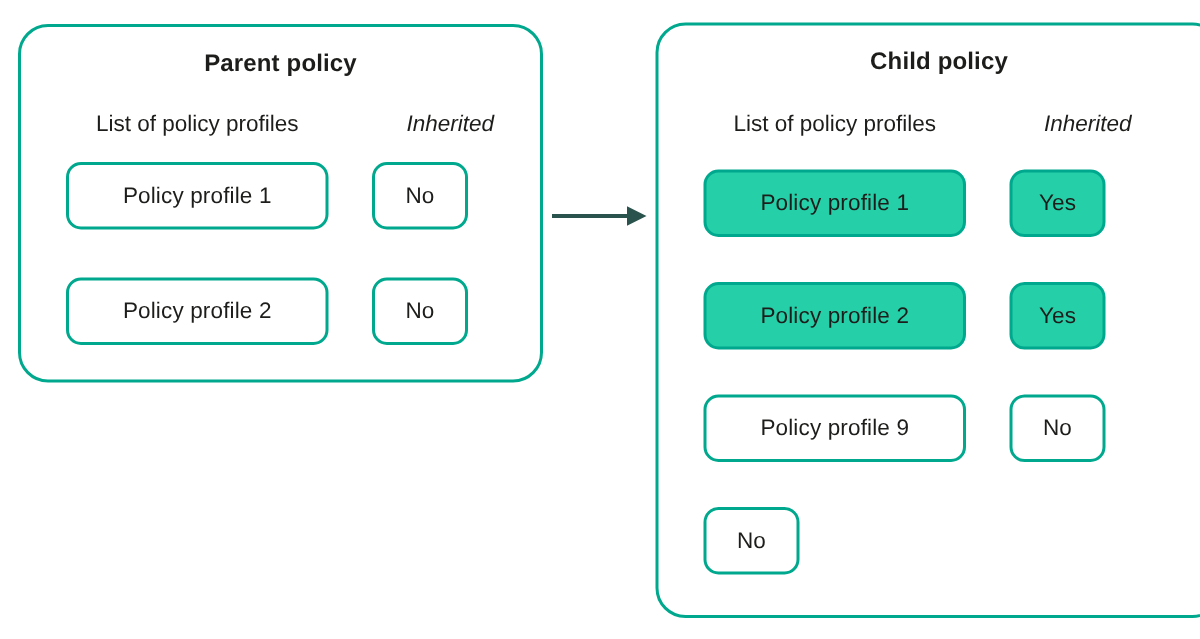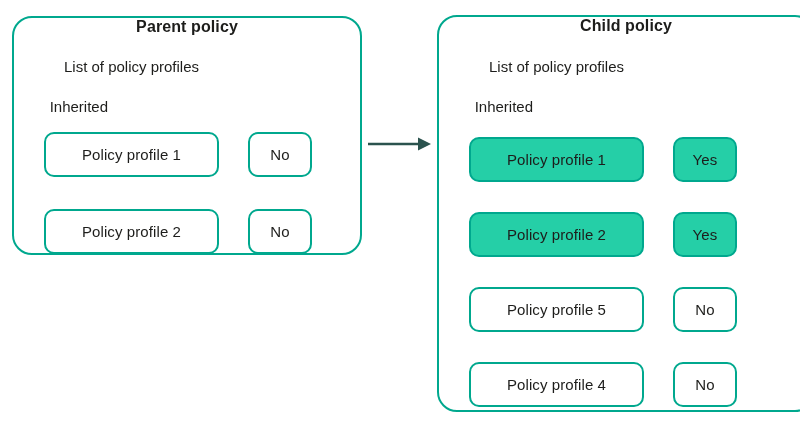--- a/index.html
+++ b/index.html
@@ -19,38 +19,38 @@
   }
   .panel {
     position: absolute;
     border: 2px solid var(--border-teal);
     border-radius: 20px;
     background: #ffffff;
   }
   .panel-parent { left: 12px; top: 16px; width: 350px; height: 239px; }
   .panel-child  { left: 437px; top: 15px; width: 378px; height: 397px; }
   .panel-title {
+    margin-top: 16px;
     text-align: center;
     font-size: 16px;
     font-weight: 700;
     line-height: 18px;
     letter-spacing: 0.1px;
   }
   .cols-header {
     display: flex;
     margin-top: 22px;
     padding-left: 30px;
-    gap: 22px;
+    gap: 52px;
     font-size: 15px;
     line-height: 18px;
-    flex-direction: column;
   }
   .panel-child .cols-header { margin-top: 23px; }
   .col-profiles { width: 175px; text-align: center; }
-  .col-inherited { width: 64px; text-align: right; }
+  .col-inherited { width: 64px; text-align: left; font-style: italic; }
   .rows {
     display: flex;
     flex-direction: column;
     margin-top: 16px;
     gap: 32px;
   }
   .panel-child .rows { margin-top: 21px; gap: 30px; }
   .row {
     display: flex;
     padding-left: 30px;
@@ -114,21 +114,20 @@
   <div class="rows">
     <div class="row">
       <div class="pill pill-profile" data-variant="filled">Policy profile 1</div>
       <div class="pill pill-inherited" data-variant="filled">Yes</div>
     </div>
     <div class="row">
       <div class="pill pill-profile" data-variant="filled">Policy profile 2</div>
       <div class="pill pill-inherited" data-variant="filled">Yes</div>
     </div>
     <div class="row">
-      <div class="pill pill-profile" data-variant="outline">Policy profile 5</div>
+      <div class="pill pill-profile" data-variant="outline">Policy profile 9</div>
       <div class="pill pill-inherited" data-variant="outline">No</div>
     </div>
     <div class="row">
-      <div class="pill pill-profile" data-variant="outline">Policy profile 4</div>
       <div class="pill pill-inherited" data-variant="outline">No</div>
     </div>
   </div>
 </div>
 
 </body></html>

